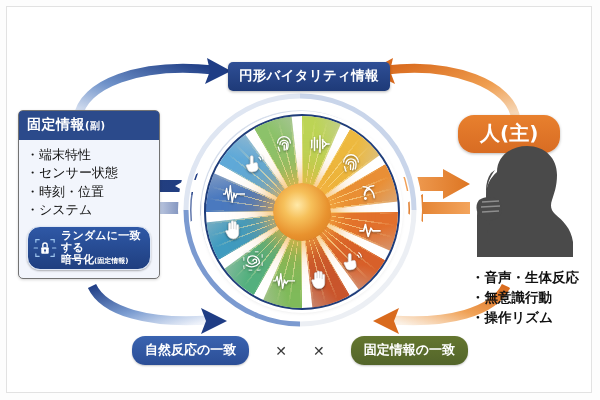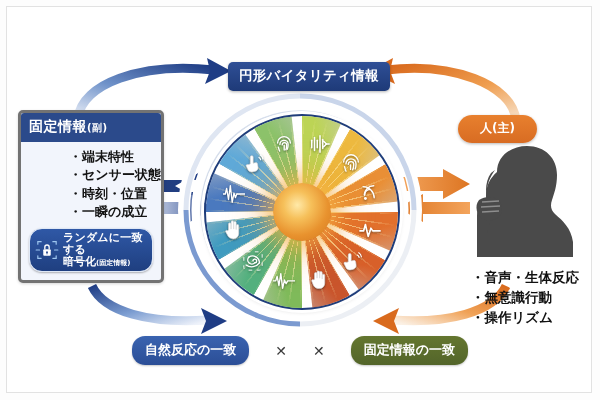--- a/index.html
+++ b/index.html
@@ -55,30 +55,30 @@
     filter:drop-shadow(0 1px 1px rgba(0,0,0,.45));
   }
   .wicon svg{width:22px;height:22px;display:block;}
 
   
   #arcs{position:absolute;left:0;top:0;width:600px;height:400px;pointer-events:none;}
 
   
   #left-panel{
     position:absolute;left:18px;top:110px;width:140px;
-    border:3px solid #737373;border-radius:5px;background:#f2f5fc;
+    border:1px solid #737373;border-radius:5px;background:#f2f5fc;
     box-shadow:0 1px 3px rgba(0,0,0,.16);
   }
   #left-panel .hd{
     background:#2b4a8b;color:#fff;font-weight:bold;font-size:14px;
     padding:5px 8px 6px 8px;border-radius:3px 3px 0 0;letter-spacing:.5px;
   }
   #left-panel .hd .sub{font-size:10px;}
   #left-panel ul{list-style:none;margin:0;padding:6px 6px 4px 7px;}
-  #left-panel li{font-size:13px;color:#141414;line-height:1.42;white-space:nowrap;font-weight:700;margin-left:41px;}
+  #left-panel li{font-size:13px;color:#141414;line-height:1.42;white-space:nowrap;font-weight:400;}
   #enc-badge{
     margin:2px 8px 8px 8px;
     background:linear-gradient(180deg,#2f58a6 0%,#1f3f80 100%);
     border:1px solid #dfe8f6;border-radius:13px;
     display:flex;align-items:center;gap:4px;padding:3px 7px 4px 5px;
     box-shadow:0 1px 2px rgba(0,0,0,.3);
   }
   #enc-badge .lock{flex:0 0 auto;width:24px;height:20px;}
   #enc-badge .txt{color:#fff;line-height:1.08;}
   #enc-badge .t1{font-size:11px;font-weight:bold;letter-spacing:.2px;}
@@ -91,21 +91,21 @@
     background:linear-gradient(180deg,#2f4f96 0%,#1e3a78 100%);
     color:#fff;font-size:13.5px;font-weight:bold;
     padding:5px 11px 6px 11px;border-radius:5px;
     box-shadow:0 1px 3px rgba(0,0,0,.3);white-space:nowrap;letter-spacing:.3px;
   }
 
   
   #person-pill{
     position:absolute;left:458px;top:115px;
     background:linear-gradient(180deg,#e8802e 0%,#d86c23 100%);
-    color:#fff;font-size:12px;font-weight:bold;
+    color:#fff;font-size:20px;font-weight:bold;
     padding:5px 22px 6px 22px;border-radius:16px;
     box-shadow:0 1px 3px rgba(0,0,0,.28);white-space:nowrap;
   }
   #person{position:absolute;left:455px;top:142px;width:120px;height:115px;}
   #right-list{position:absolute;left:455px;top:252px;width:145px;}
   #right-list li{list-style:none;font-size:13.5px;color:#111;line-height:1.48;white-space:nowrap;font-weight:600;}
   #right-list ul{margin:16px;padding:0;}
 
   
   #bottom-row{
@@ -353,21 +353,21 @@
   <div id="top-pill">円形バイタリティ情報</div>
 
   <div id="left-panel">
     <div class="hd">
       <span>固定情報</span><span class="sub">(副)</span>
     </div>
     <ul>
       <li>・端末特性</li>
       <li>・センサー状態</li>
       <li>・時刻・位置</li>
-      <li>・一瞬の成立</li>
+      <li>・システム</li>
     </ul>
     <div id="enc-badge">
       <svg class="lock" viewBox="0 0 28 24">
         <g stroke="#9ec6ef" stroke-width="1.4" fill="none" stroke-linecap="round">
           <path d="M3,5 L3,2 L7,2"></path>
             <path d="M25,5 L25,2 L21,2"></path>
           <path d="M3,19 L3,22 L7,22"></path>
             <path d="M25,19 L25,22 L21,22"></path>
           <path d="M1,12 L5,12"></path>
             <path d="M23,12 L27,12"></path>

